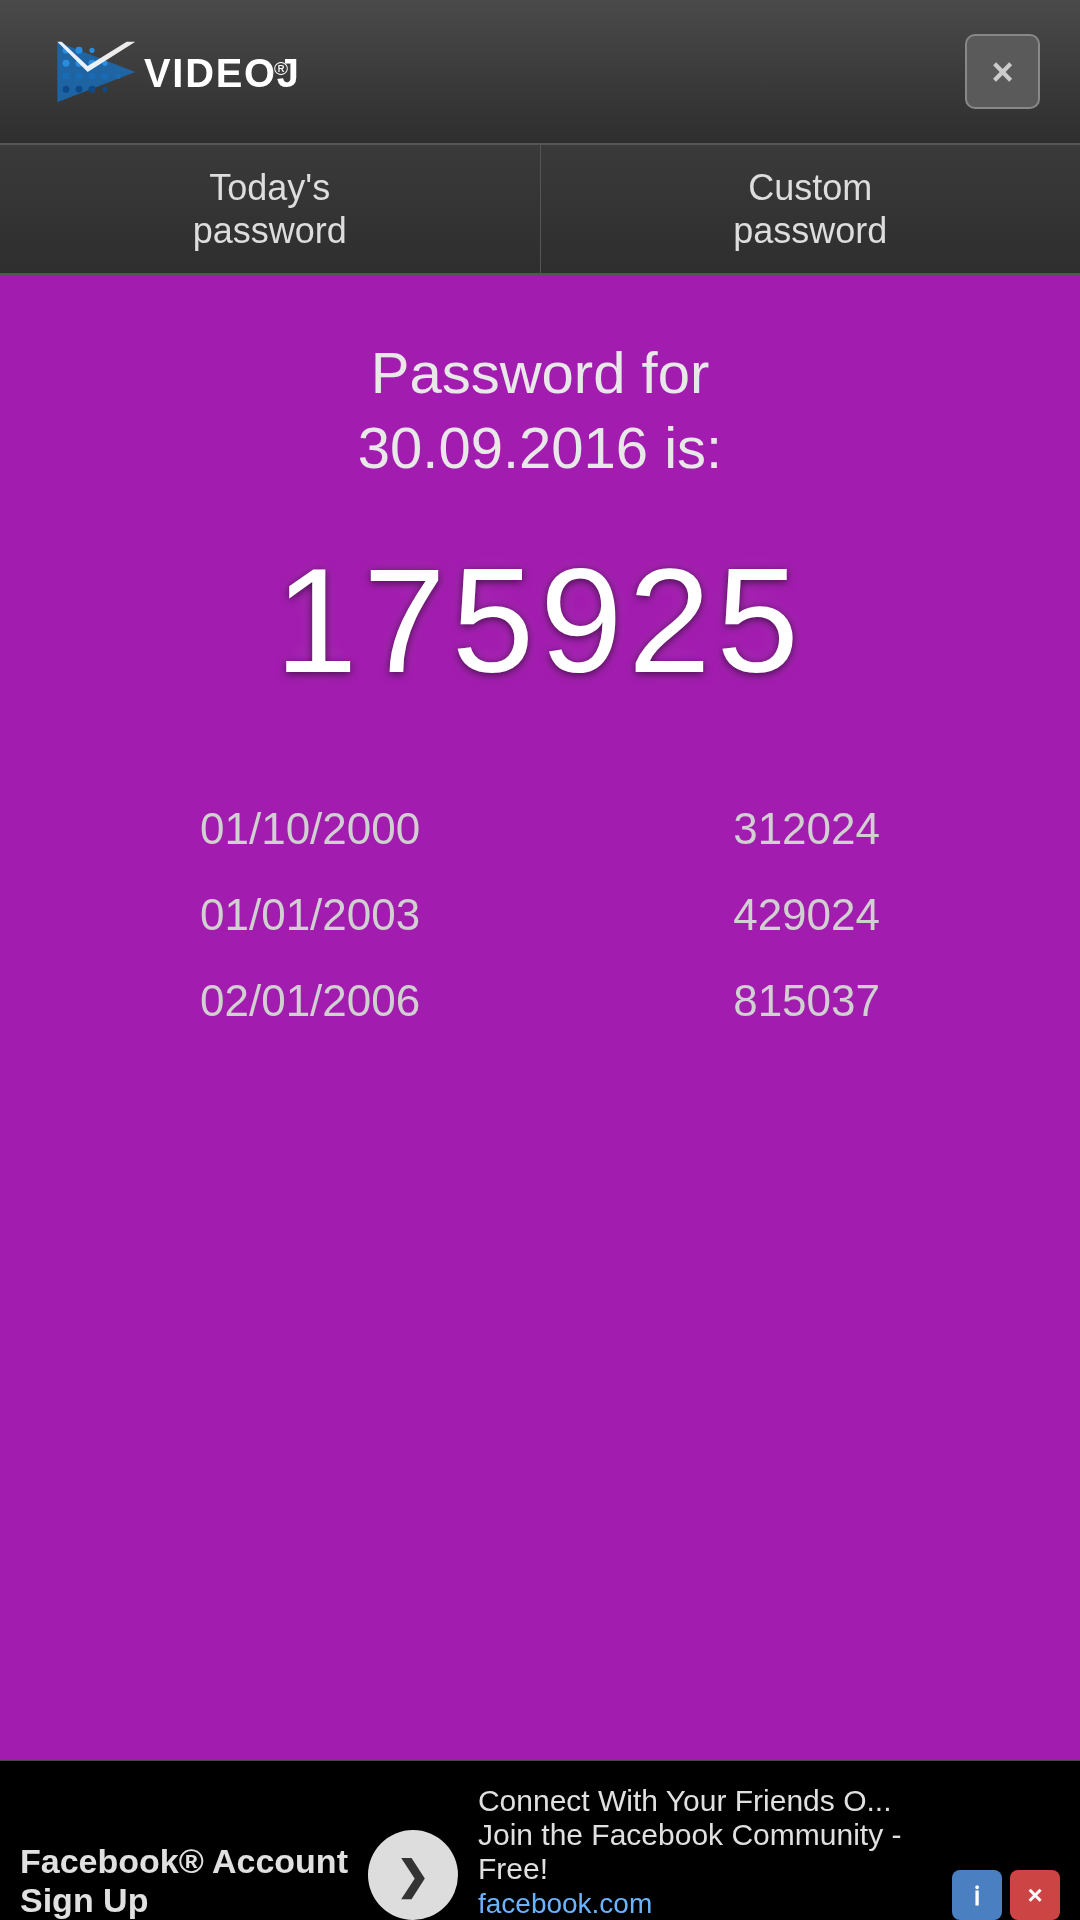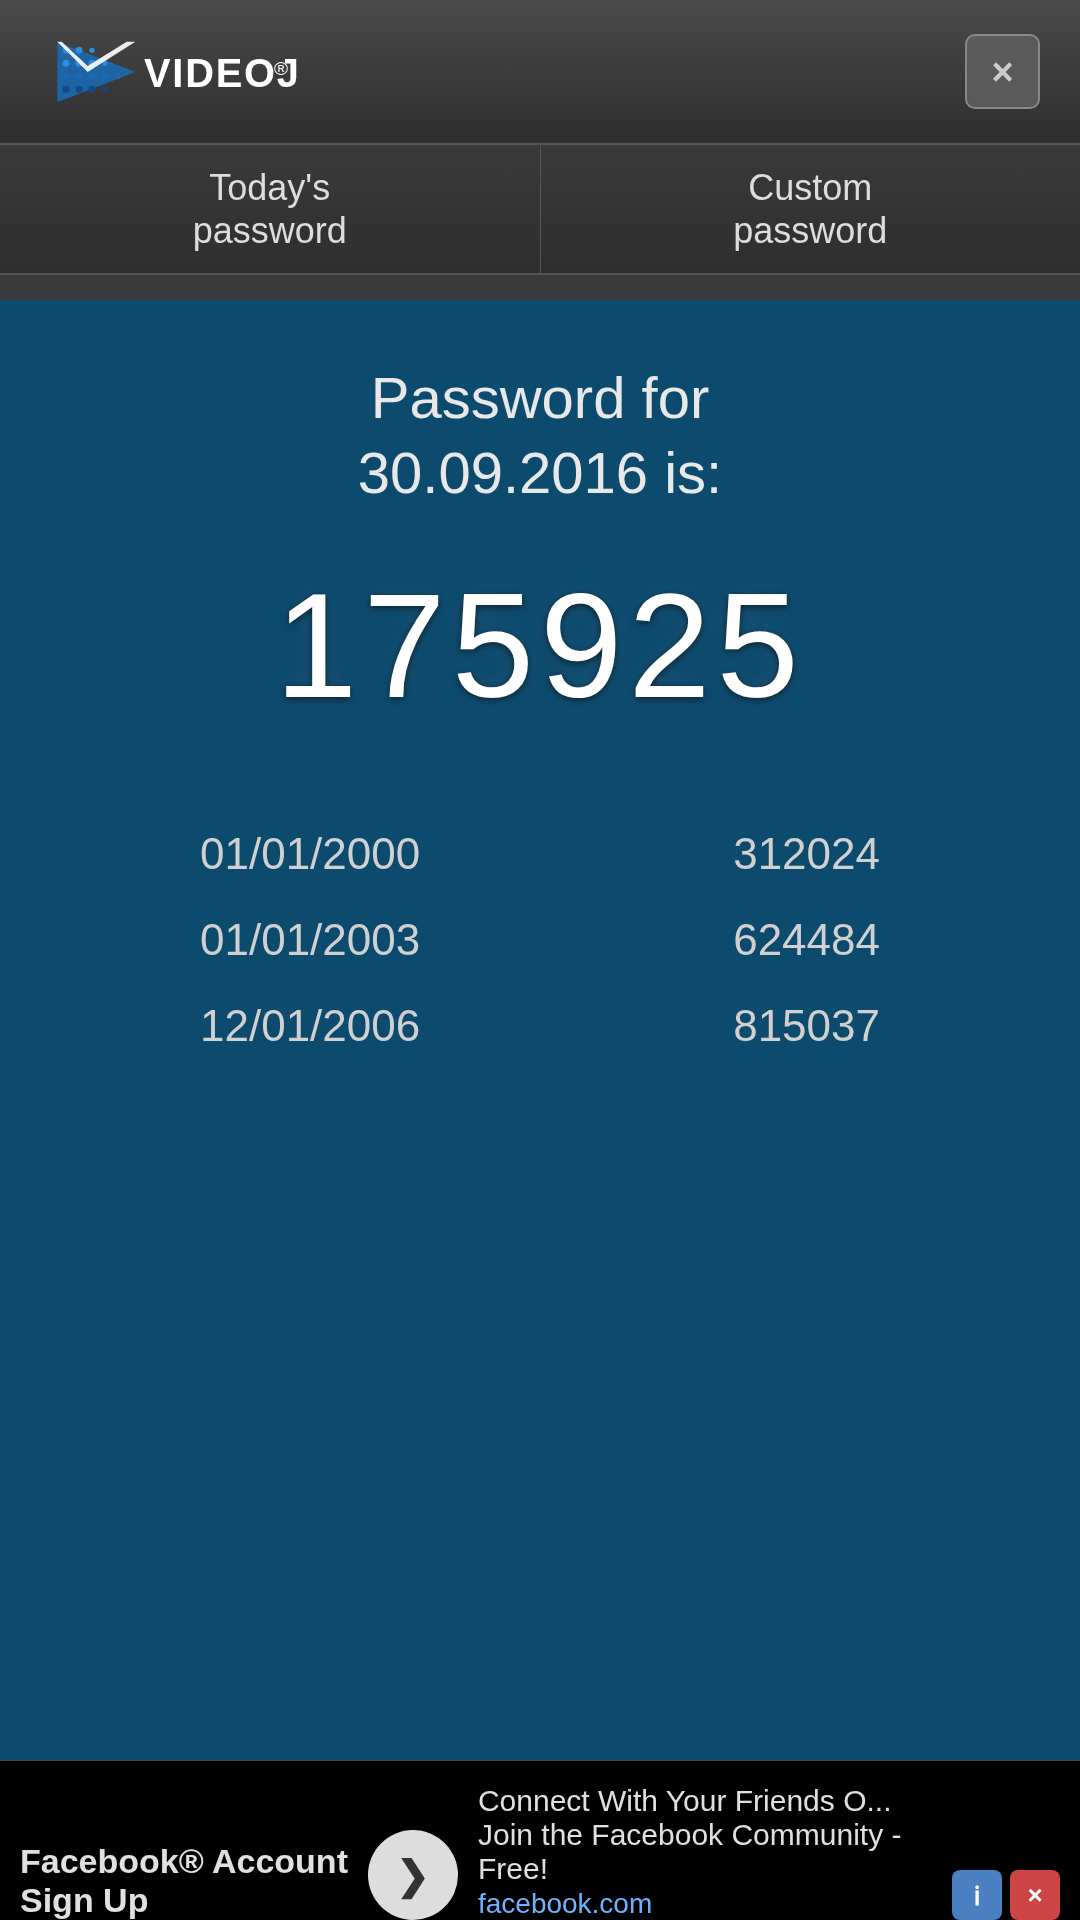--- a/index.html
+++ b/index.html
@@ -78,24 +78,23 @@
     }
 
     .tab-label {
       color: #ddd;
       font-size: 36px;
       line-height: 1.2;
     }
 
     
     .main-content {
-      background: #0c4a6e;
+      background: #a21caf;
       min-height: 1500px;
       padding: 60px 40px 40px;
-      margin-top: 25px;
     }
 
     .password-for-text {
       text-align: center;
       color: #e8e8e8;
       font-size: 58px;
       font-weight: 300;
       line-height: 1.3;
       margin-bottom: 50px;
       font-family: Arial, Helvetica, sans-serif;
@@ -276,29 +275,29 @@
 <div class="main-content">
 
   <div class="password-for-text">
     Password for<br>30.09.2016 is:
   </div>
 
   <div class="main-password">175925</div>
 
   <div class="history-table">
     <div class="history-row">
-      <span class="history-date">01/01/2000</span>
+      <span class="history-date">01/10/2000</span>
       <span class="history-pw">312024</span>
     </div>
     <div class="history-row">
       <span class="history-date">01/01/2003</span>
-      <span class="history-pw">624484</span>
+      <span class="history-pw">429024</span>
     </div>
     <div class="history-row">
-      <span class="history-date">12/01/2006</span>
+      <span class="history-date">02/01/2006</span>
       <span class="history-pw">815037</span>
     </div>
   </div>
 
 </div>
 
 <div class="ad-banner">
   <div class="ad-text-left">
     Facebook® Account<br>Sign Up
   </div>

